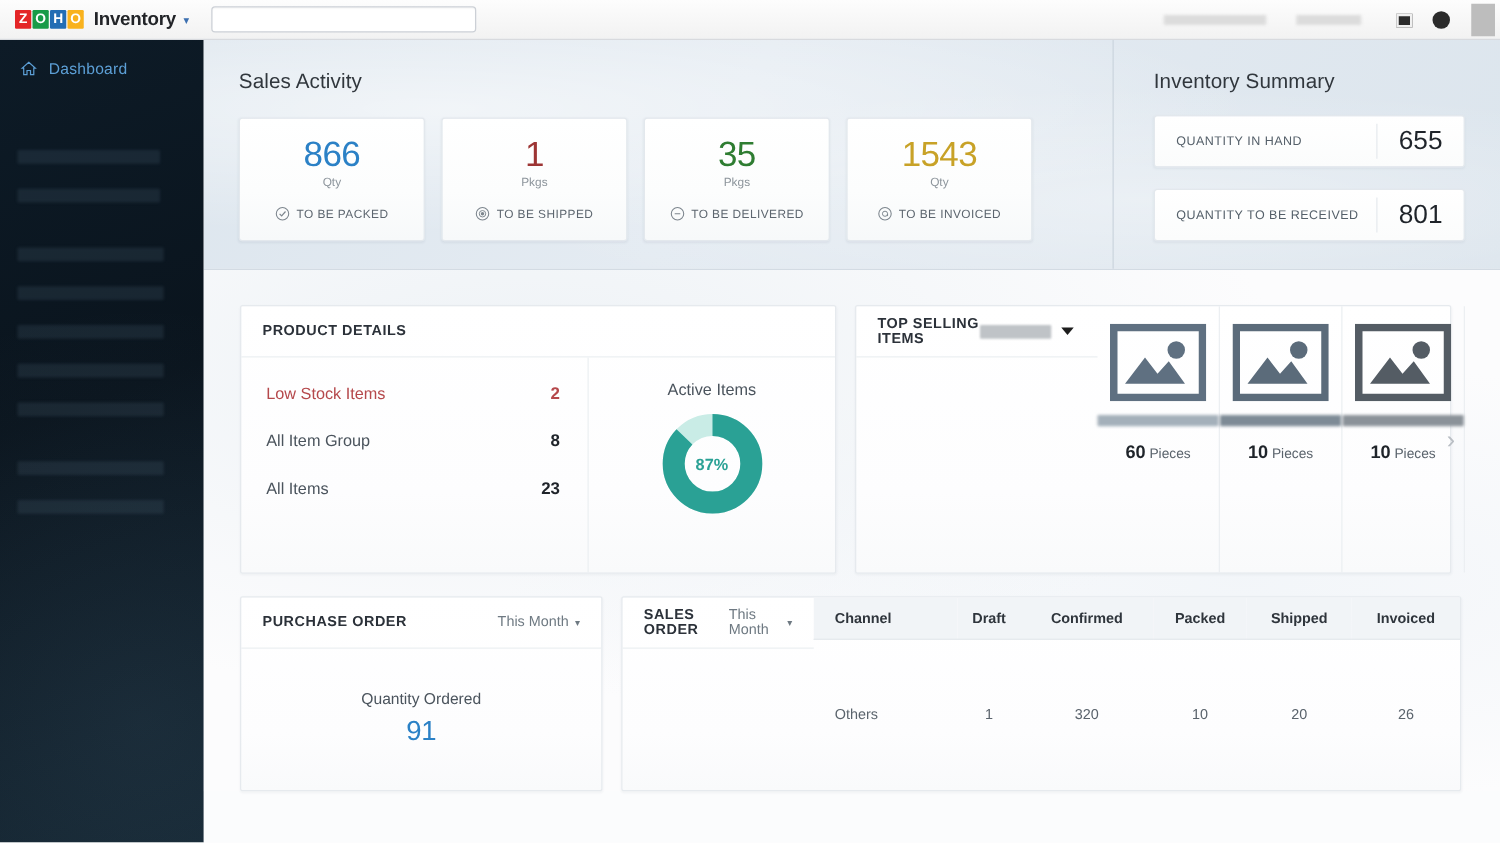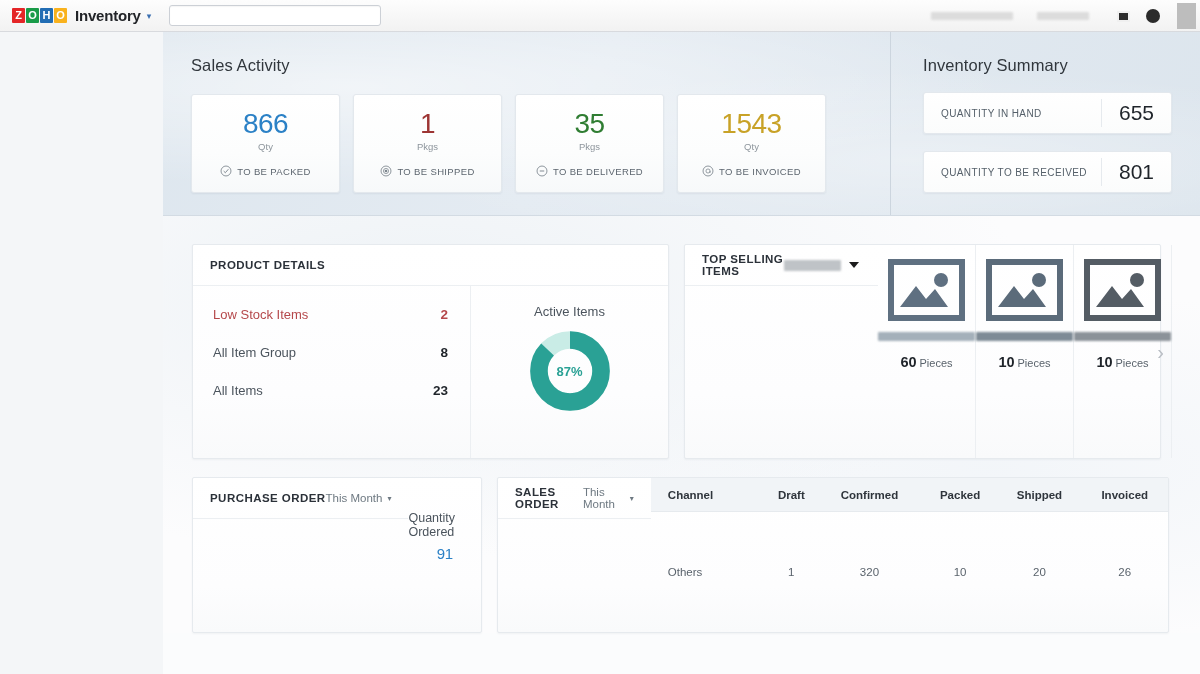--- a/index.html
+++ b/index.html
@@ -352,31 +352,31 @@
     position: absolute;
     right: 8px; top: 50%;
     transform: translateY(-50%);
     color: #b9bec4;
     font-size: 20px;
     line-height: 1;
     font-family: "Liberation Sans", sans-serif;
   }
 
   .row2 { display: flex; gap: 15px; margin-top: 18px; position: relative; z-index: 2; }
-  .p-po { width: 290px; height: 156px; display:flex; flex-direction:row; }
+  .p-po { width: 290px; height: 156px; display:flex; flex-direction:column; }
   .po-body {
     flex: 1;
     display: flex; flex-direction: column;
     align-items: center;
     padding-top: 33px;
   }
   .po-label { font-size: 12.5px; color: #4b545d; }
   .po-val {
     margin-top: 6px;
-    font-size: 15px;
+    font-size: 22px;
     color: #2b81c6;
     letter-spacing: -0.3px;
   }
 
   .p-so { flex: 1; height: 156px; display:flex; flex-direction:row; }
   .so-table { width: 100%; border-collapse: collapse; }
   .so-table thead tr { background: #f1f4f7; }
   .so-table th {
     font-size: 11.5px;
     font-weight: bold;
@@ -413,20 +413,39 @@
     <input class="search-box" type="text" value="" placeholder="" style="">
     <div class="topbar-right">
       <div class="blur-bar tb-bar1"></div>
       <div class="blur-bar tb-bar2"></div>
       <div class="tb-sq"></div>
       <div class="tb-dot"></div>
       <div class="tb-rect"></div>
     </div>
   </div>
 
+  <div class="sidebar">
+    <div class="side-dash">
+      <svg class="home-icon" viewBox="0 0 16 16">
+        <path d="M8 2 L14 7.4 L12.6 7.4 L12.6 13.4 L9.6 13.4 L9.6 9.6 L6.4 9.6 L6.4 13.4 L3.4 13.4 L3.4 7.4 L2 7.4 Z" fill="none" stroke="#5c9fd6" stroke-width="1.1"></path>
+      </svg>
+      <span class="side-dash-label">Dashboard</span>
+    </div>
+    <div style="position:absolute;left:0;top:38px;width:163px;">
+      <div class="side-item" style="position:absolute;top:50px;width:114px;"></div>
+      <div class="side-item" style="position:absolute;top:81px;width:114px;"></div>
+      <div class="side-item" style="position:absolute;top:128px;width:117px;"></div>
+      <div class="side-item" style="position:absolute;top:159px;width:117px;"></div>
+      <div class="side-item" style="position:absolute;top:190px;width:117px;"></div>
+      <div class="side-item" style="position:absolute;top:221px;width:117px;"></div>
+      <div class="side-item" style="position:absolute;top:252px;width:117px;"></div>
+      <div class="side-item" style="position:absolute;top:299px;width:117px;"></div>
+      <div class="side-item" style="position:absolute;top:330px;width:117px;"></div>
+    </div>
+  </div>
 
   <div class="main">
 
     <div class="top-section">
 
       <div class="sales-activity">
         <div class="section-title">Sales Activity</div>
         <div class="cards-row">
 
           <div class="stat-card">

